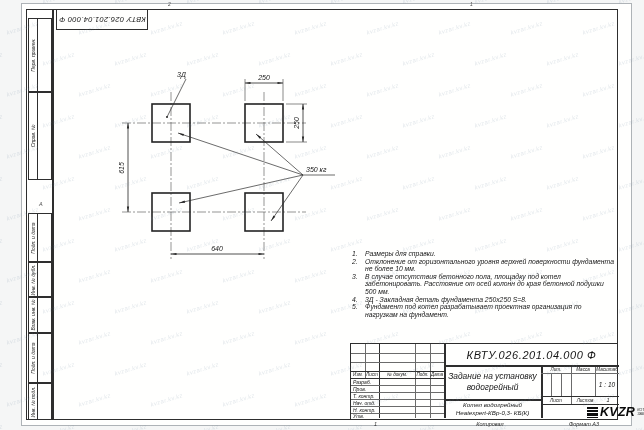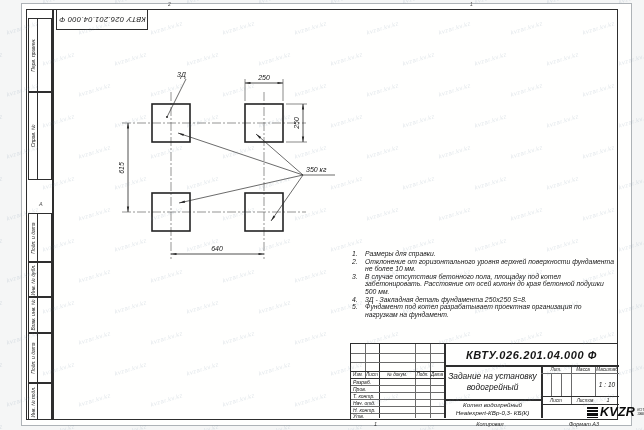--- a/index.html
+++ b/index.html
@@ -33,21 +33,21 @@
   #notes{left:352px;top:250px;width:262px;font-size:6.8px;font-style:italic;color:#161616;}
   .note{display:flex;line-height:7.6px;}
   .note .n{width:13px;flex:none;}
   .note .t{flex:1;}
   
   #tb{left:350px;top:343px;width:268px;height:77px;border:1.5px solid #2e2e2e;box-sizing:border-box;}
   #tb .cell{position:absolute;display:flex;align-items:center;justify-content:center;
         font-style:italic;color:#161616;overflow:hidden;}
   #tb .hdr{font-size:4.6px;}
   #tb .sig{justify-content:flex-start;padding-left:2px;font-size:5px;box-sizing:border-box;}
-  #docnum{font-size:11px;font-weight:700;letter-spacing:.6px;}
+  #docnum{font-size:11px;font-weight:400;letter-spacing:.6px;}
   #tbtitle{flex-direction:column;font-size:8.4px;line-height:11px;}
   #tbprod{flex-direction:column;font-size:6.2px;line-height:7.6px;}
   #tbscale{font-size:6.5px;}
   #logo{display:flex;align-items:center;justify-content:center;gap:2px;font-style:normal;}
   #logo .ic{width:11px;height:11px;background:repeating-linear-gradient(180deg,#0d0d0d 0 2.2px,#fbfbfb 2.2px 3.2px);}
   #logo .nm{font-weight:800;font-size:12.5px;letter-spacing:.3px;color:#0a0a0a;transform:scaleY(1.08);}
   #logo .tg{font-size:3.8px;line-height:4.4px;color:#333;font-style:italic;text-align:left;}
   .foot{position:absolute;font-size:5.5px;font-style:italic;color:#2a2a2a;}
   
   #wmlayer{position:absolute;left:0;top:0;width:644px;height:430px;z-index:9;pointer-events:none;overflow:hidden;}

